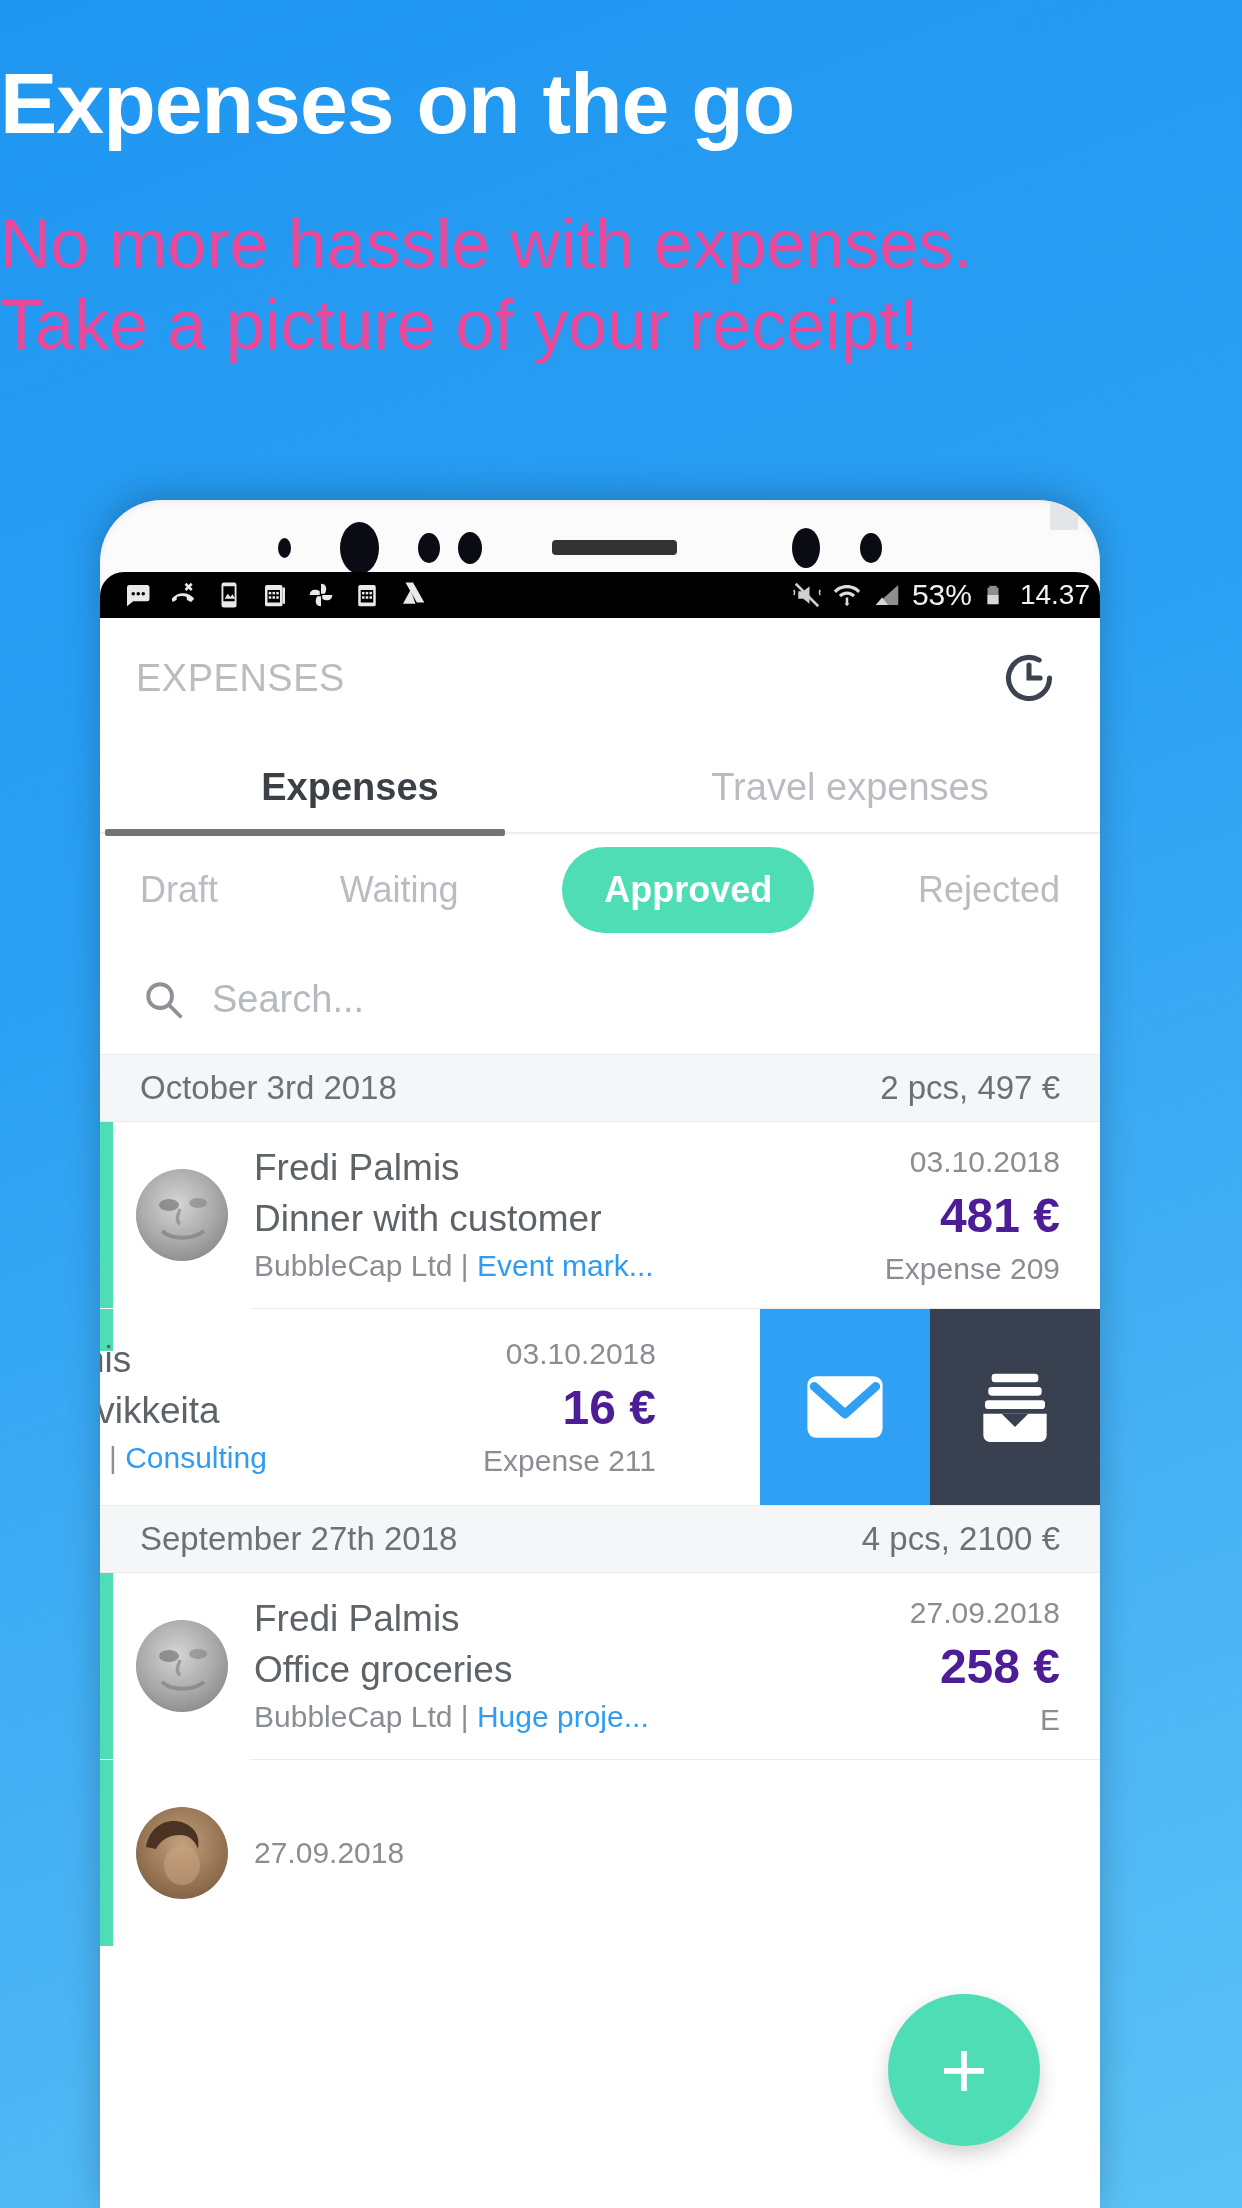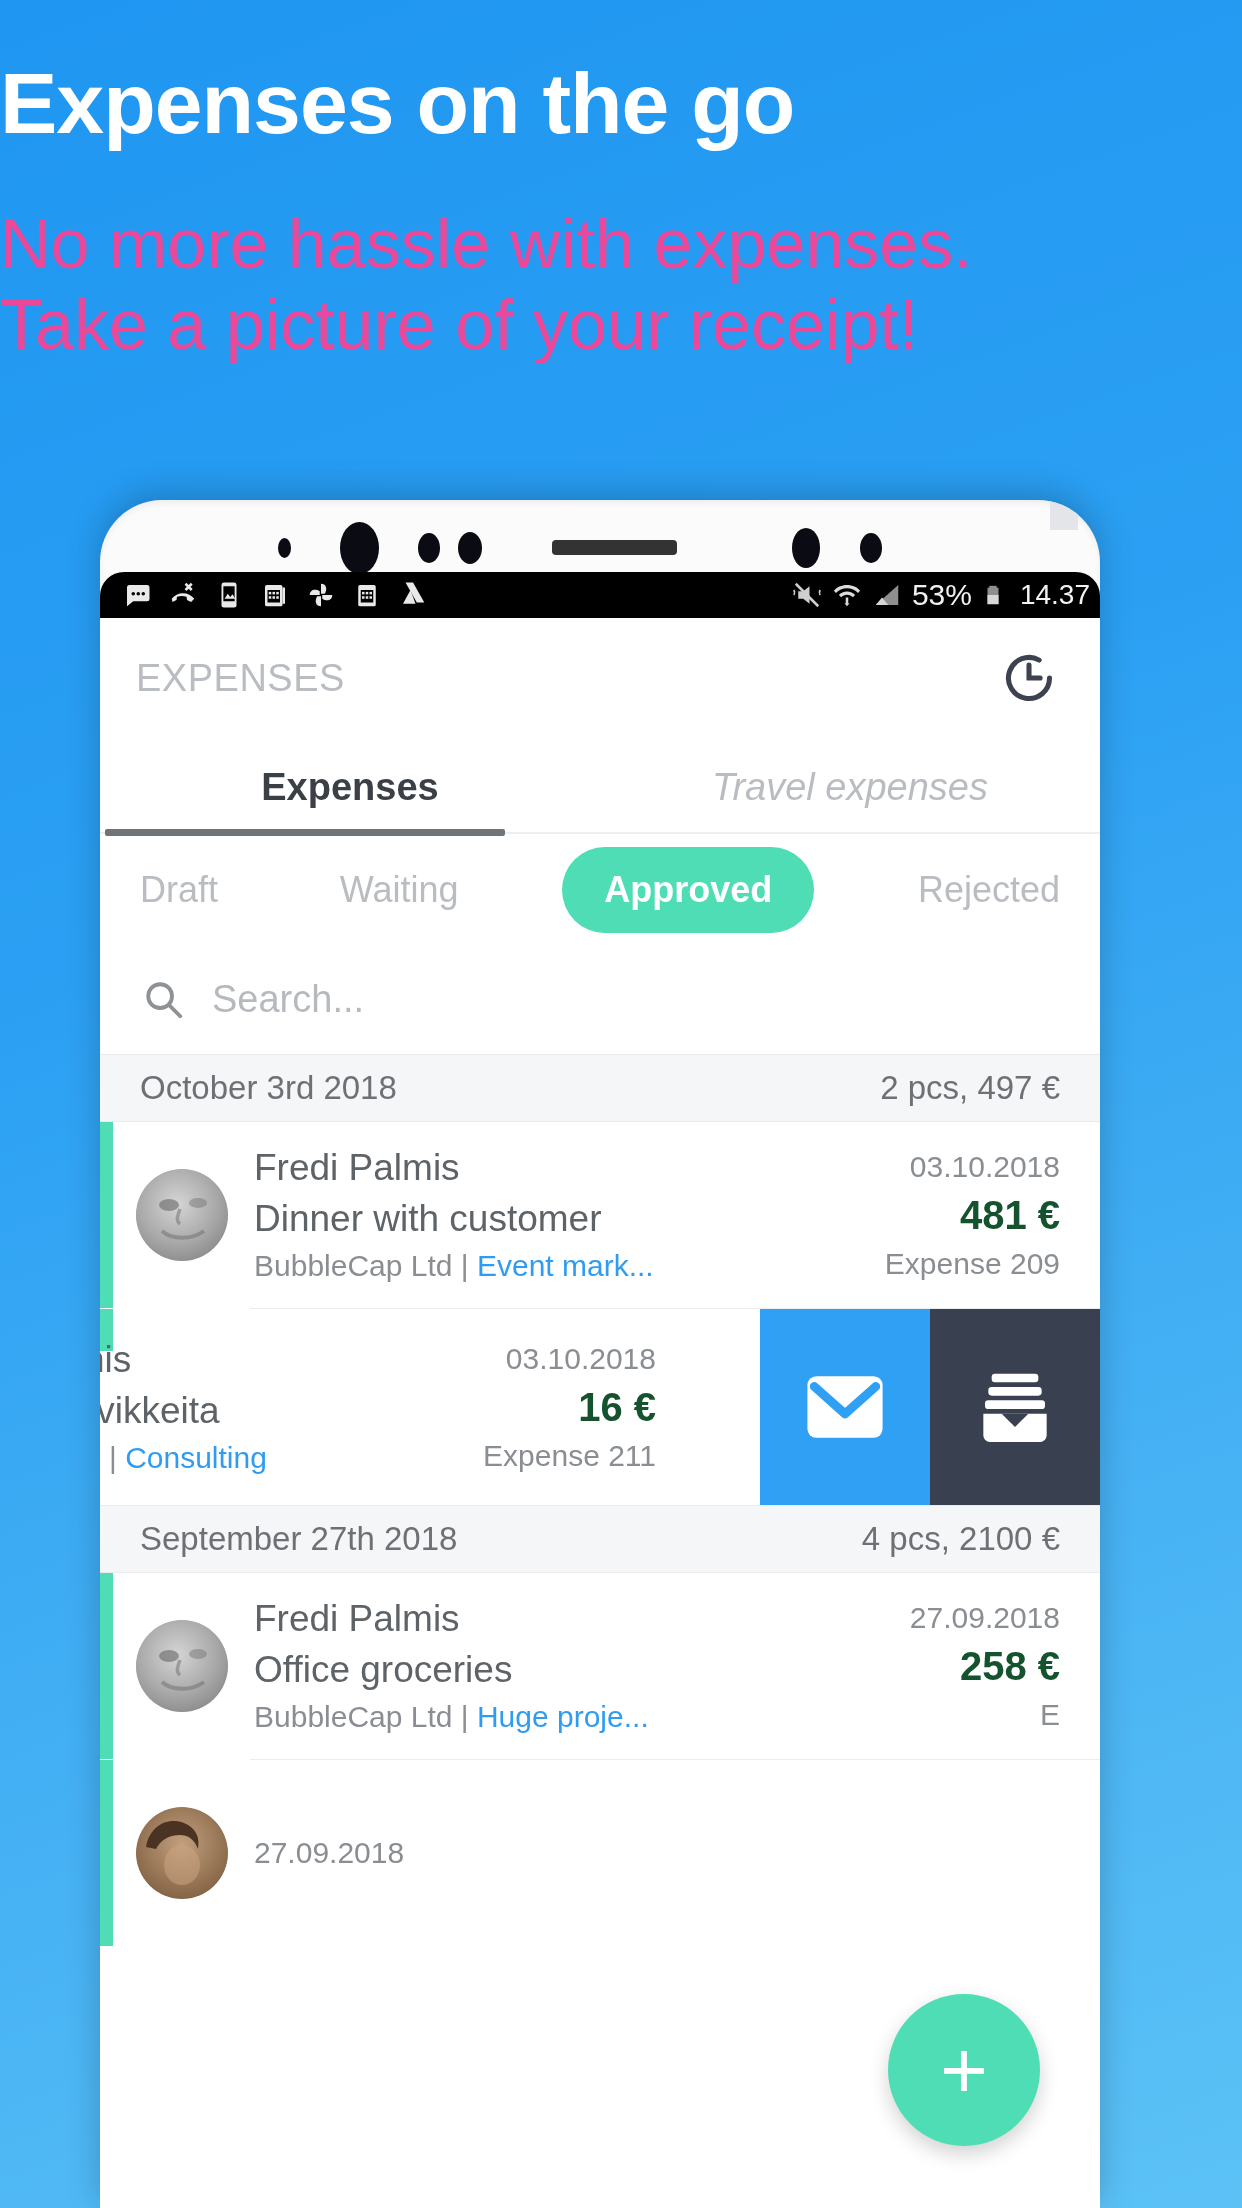--- a/index.html
+++ b/index.html
@@ -67,21 +67,21 @@
 
   .appbar { height:120px; display:flex; align-items:center;
             padding:0 42px 0 36px; justify-content:space-between; }
   .appbar-title { color:#b9bdc2; font-size:38px; letter-spacing:0.5px; }
   .history-icon svg { display:block; }
 
   .tabs { display:flex; height:98px; position:relative; }
   .tab { flex:1; display:flex; align-items:center; justify-content:center;
          font-size:38px; }
   .tab.active { color:#3b3f46; font-weight:bold; }
-  .tab.inactive { color:#b9bdc2;font-style:italic; }
+  .tab.inactive { color:#b9bdc2; }
   .tab-underline { position:absolute; bottom:0; left:5px; width:400px; height:7px;
                    background:#6f7479; border-radius:2px; }
   .tab-baseline  { position:absolute; bottom:2px; left:0; width:1000px; height:2px;
                    background:#eceef0; }
 
   .chips { display:flex; align-items:center; height:108px; padding:0 22px;
            justify-content:space-between; }
   .chip { font-size:36px; color:#b9bdc2; padding:0 18px; }
   .chip.active { background:#4eddb4; color:#ffffff; font-weight:bold;
                  border-radius:48px; padding:22px 42px; }
@@ -104,21 +104,21 @@
             flex:0 0 92px; margin-right:26px; background:#b4b4b4; }
   .avatar svg{ display:block; }
   .exp-mid { flex:1; display:flex; flex-direction:column; justify-content:center; gap:9px; }
   .exp-right{ display:flex; flex-direction:column; justify-content:center;
               align-items:flex-end; gap:9px; padding-right:40px; }
   .e-name { font-size:37px; color:#5e6368; }
   .e-desc { font-size:37px; color:#5e6368; }
   .e-meta { font-size:30px; color:#8a8e93; white-space:nowrap; }
   .e-meta .proj { color:#2f9cf1; }
   .e-date { font-size:30px; color:#8a8e93; }
-  .e-amount { font-size:40px; color:#14532d; font-weight:bold; }
+  .e-amount { font-size:48px; color:#4c1d95; font-weight:bold; }
   .e-num { font-size:30px; color:#8a8e93; }
   .rowsep { height:1px; background:#ececec; margin-left:150px; }
 
   
   .swiped { position:relative; height:196px; background:#fff; overflow:hidden;
             display:flex; }
   .swiped-content { position:absolute; left:-170px; top:0; width:740px; height:100%;
                     display:flex; align-items:center; padding-left:36px; }
   .swiped-actions { position:absolute; right:0; top:0; height:100%; display:flex; }
   .act { width:170px; height:100%; display:flex; align-items:center; justify-content:center; }

